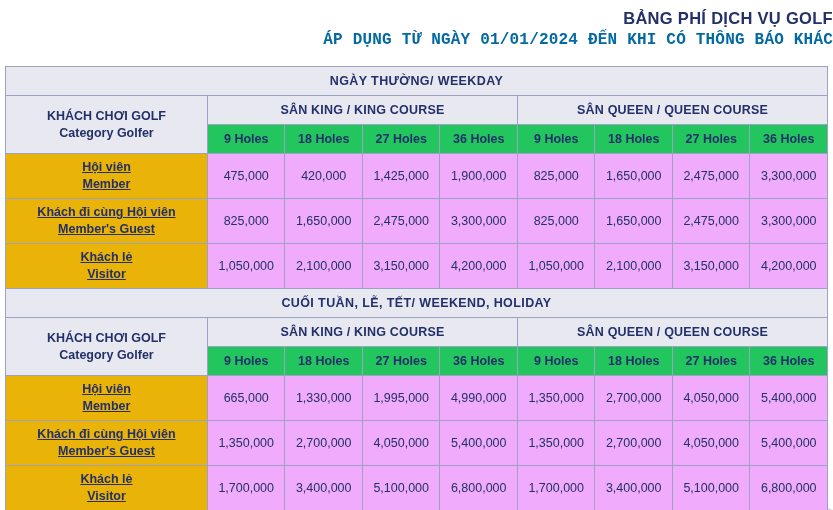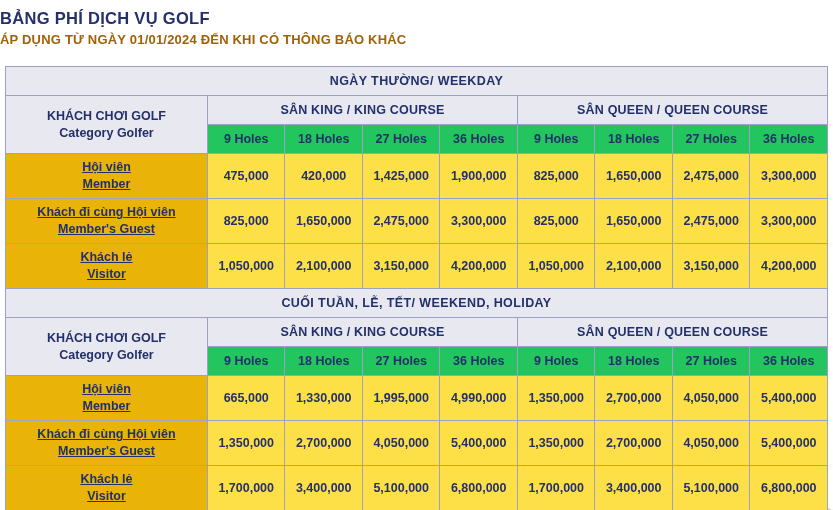--- a/index.html
+++ b/index.html
@@ -27,36 +27,37 @@
     position: absolute;
     left: 0;
     bottom: 0;
     width: 833px;
     height: 60px;
     z-index: 0;
   }
   .title-block {
     position: relative;
     z-index: 2;
-    text-align: left;
+    text-align: right;
     padding-top: 7px;
   }
   .title-line1 {
     font-size: 16.5px;
     font-weight: bold;
     letter-spacing: 0.3px;
     color: #23306a;
     line-height: 22px;
   }
   .title-line2 {
-    font-size: 13px;
+    font-size: 16px;
     font-weight: bold;
     letter-spacing: 0.2px;
-    color: #a16207;
+    color: #0369a1;
     line-height: 22px;
+    font-family: Liberation Mono, monospace;
   }
   table.fee {
     position: relative;
     z-index: 2;
     border-collapse: collapse;
     margin: 15px auto 0 auto;
     width: 822px;
     table-layout: fixed;
   }
   table.fee td, table.fee th {
@@ -96,22 +97,22 @@
   }
   .rowlabel {
     background: #eab308;
     font-weight: bold;
     font-size: 13px;
     line-height: 17px;
     padding: 4px 4px;
     text-decoration: underline;
   }
   .cell {
-    background: #fde047;
-    font-weight: bold;
+    background: #f0abfc;
+    font-weight: normal;
     font-size: 13px;
     height: 40px;
   }
   .col-hole { width: 77.5px; }
   .l1 { display: block; }
   .l2 { display: block; }
 </style>
 </head>
 <body>
 

